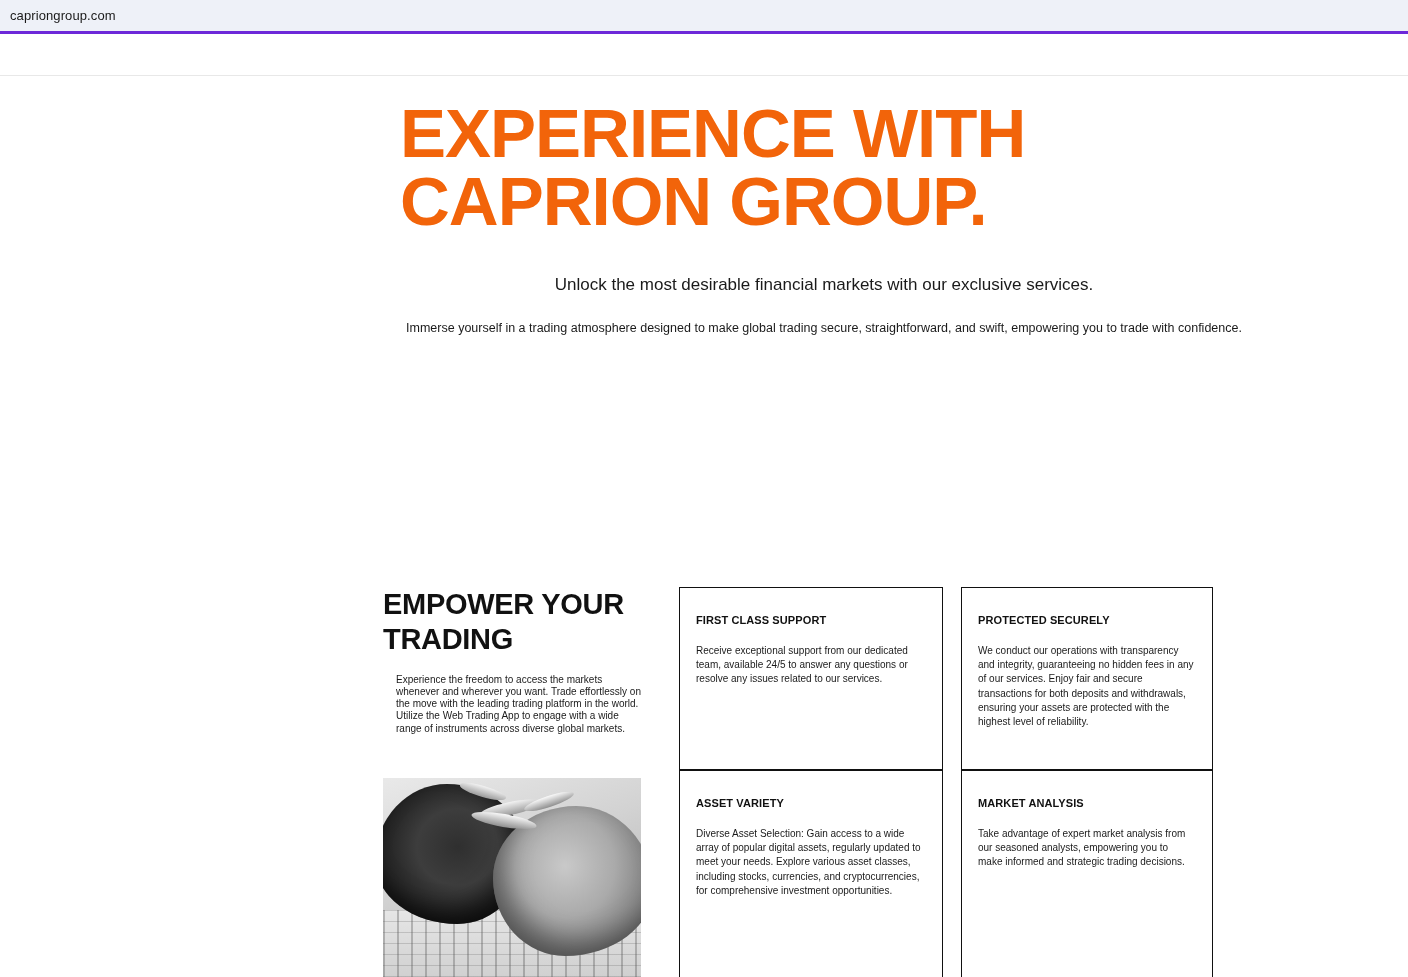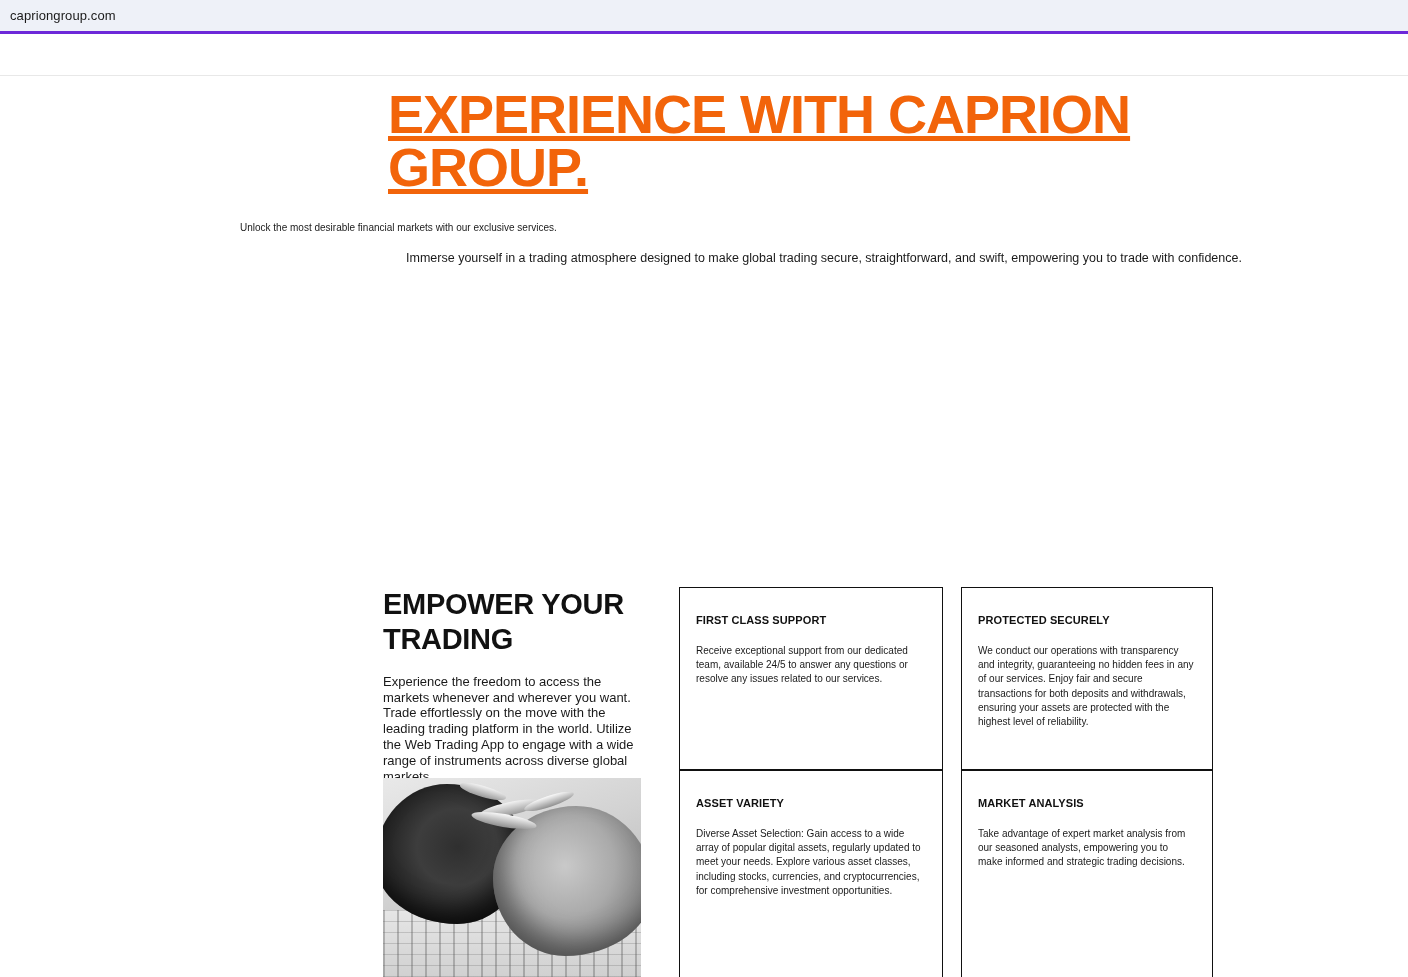--- a/index.html
+++ b/index.html
@@ -44,40 +44,40 @@
     width: 1408px;
     height: 901px;
     background: #ffffff;
     overflow: hidden;
   }
 
   .hero {
     padding-top: 12px;
   }
   .hero-title {
-    margin: 0;
+    margin: 12px;
     padding-left: 388px;
     color: #f2640a;
     font-family: "Liberation Sans", sans-serif;
     font-weight: bold;
-    font-size: 54px;
+    font-size: 69px;
     line-height: 0.98;
     letter-spacing: -1px;
     max-width: 760px;
-    text-decoration: underline;
   }
   .hero-sub1 {
     margin: 0;
     padding-top: 28px;
-    font-size: 10px;
+    text-align: center;
+    font-size: 17px;
     color: #1a1a1a;
     padding-left: 240px;
   }
   .hero-sub2 {
-    margin: 4px;
+    margin: 12px;
     padding-top: 14px;
     text-align: center;
     font-size: 12.5px;
     color: #1a1a1a;
     padding-left: 240px;
   }
 
   
   .features {
     position: absolute;
@@ -98,22 +98,22 @@
   }
   .section-title {
     margin: 0;
     font-size: 29px;
     line-height: 1.22;
     font-weight: bold;
     color: #111;
     letter-spacing: -0.3px;
   }
   .section-body {
-    margin: 16px 0 0 0;
-    font-size: 13px;
+    margin: 16px 0 0 13px;
+    font-size: 10px;
     line-height: 1.22;
     color: #1a1a1a;
     max-width: 265px;
   }
 
   .card {
     border: 1px solid #111111;
     box-sizing: border-box;
     padding: 26px 18px 18px 16px;
     margin-left: 18px;

